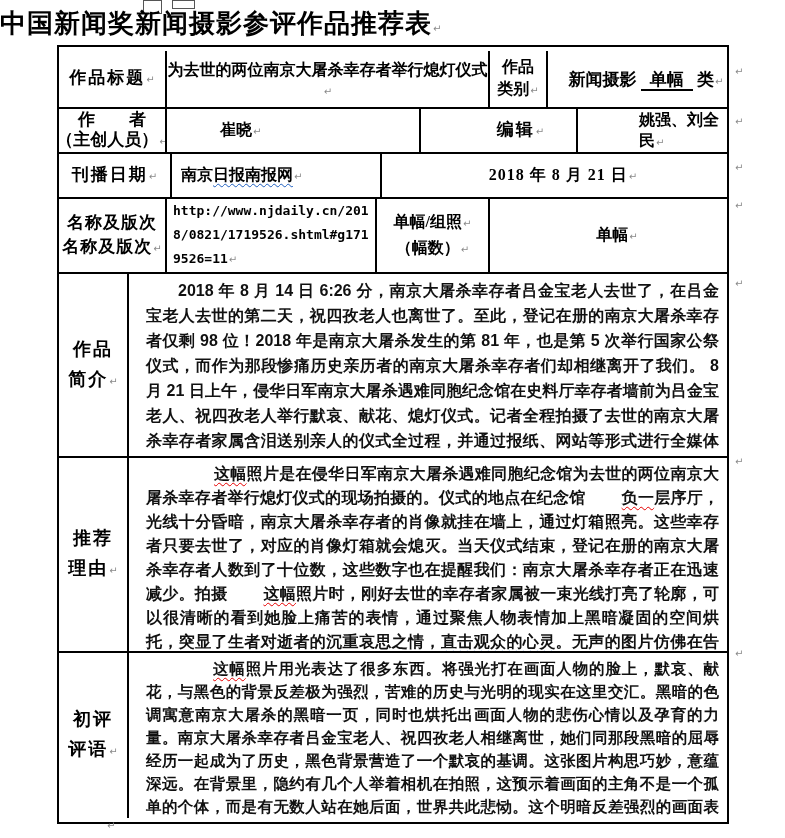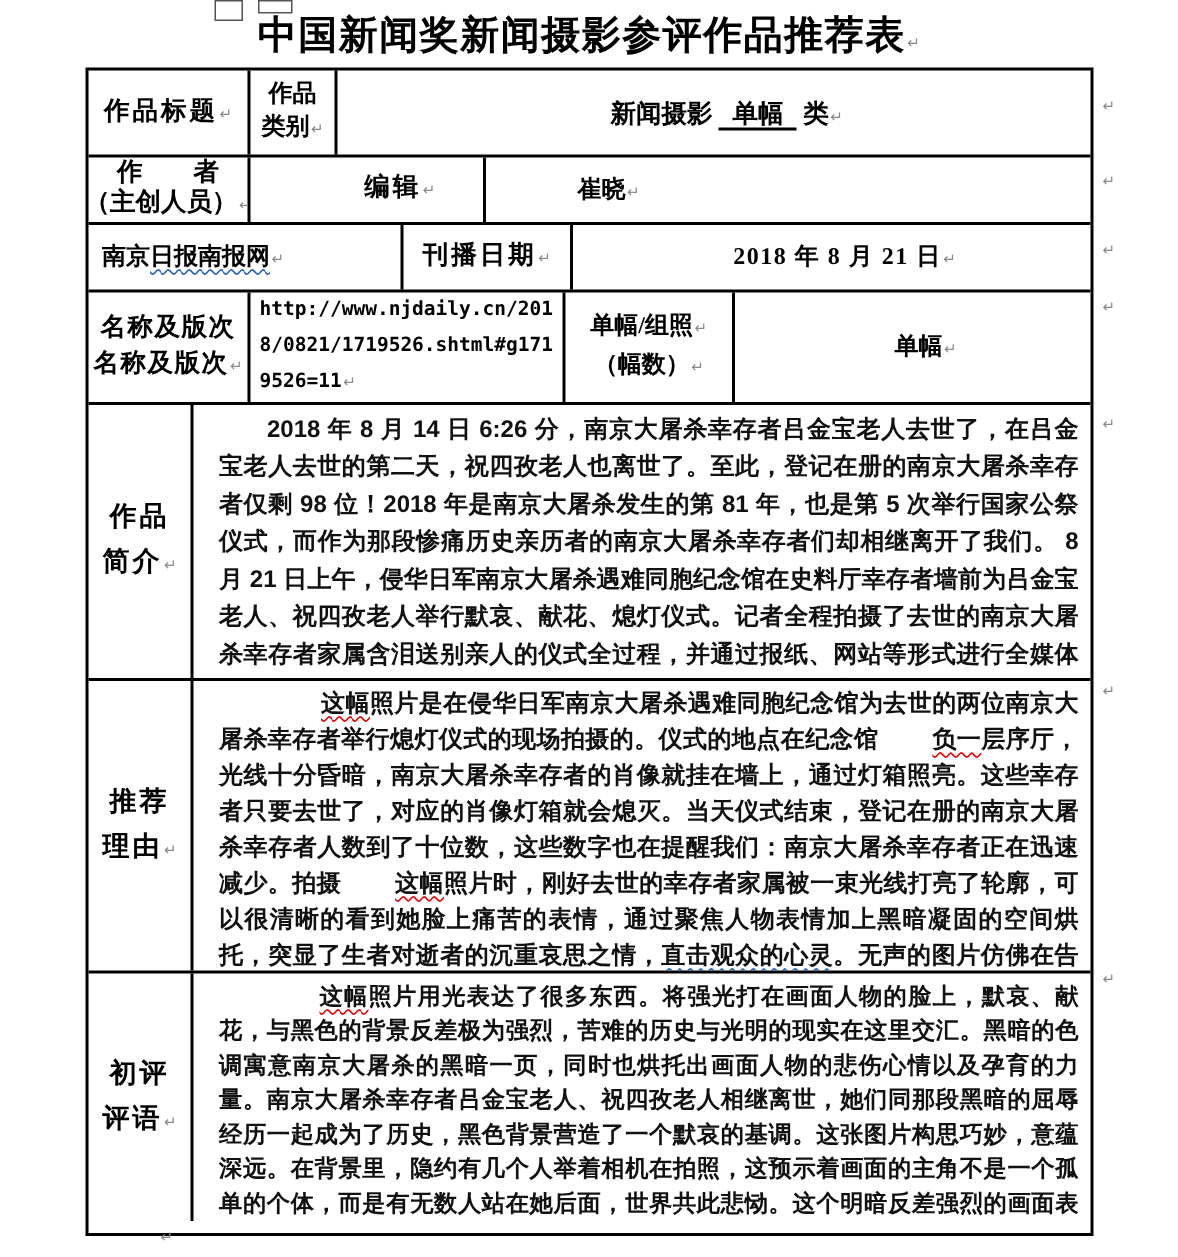--- a/index.html
+++ b/index.html
@@ -1,28 +1,28 @@
 <!DOCTYPE html>
 <html lang="zh"><head>
 <meta charset="utf-8">
 <style>
   html,body{margin:0;padding:0;background:#fff;width:785px;height:838px;overflow:hidden;}
   body{font-family:"Liberation Serif","DejaVu Serif",serif;color:#000;position:relative;}
 
-  .title{position:absolute;left:0;top:6px;width:785px;text-align:center;
+  .title{position:absolute;left:0;top:6px;width:785px;
          font-size:26px;font-weight:bold;letter-spacing:1px;margin:0;}
   .pmark{font-size:10px;color:#8a8a8a;font-weight:normal;letter-spacing:0;vertical-align:baseline;
          font-family:"DejaVu Sans",sans-serif;padding-left:1px;}
 
   .anchor-rect{position:absolute;border:1px solid #555;background:#fff;}
   .rect1{left:143px;top:0;width:17px;height:12px;}
   .rect2{left:172px;top:0;width:21px;height:7px;}
 
   .doc-table{position:absolute;left:57px;top:45px;width:672px;height:779px;
-             border:2px solid #000;box-sizing:border-box;display:flex;flex-direction:column;}
+             border:2px solid #000;box-sizing:border-box;display:flex;flex-direction:column;justify-content:center;}
   .tr{display:flex;flex-direction:row;border-bottom:2px solid #000;box-sizing:border-box;flex:0 0 auto;}
   .tr:last-child{border-bottom:none;}
   .td{border-right:2px solid #000;box-sizing:border-box;display:flex;flex-direction:column;
       justify-content:center;overflow:hidden;}
   .td:last-child{border-right:none;padding-left:17px;}
 
   .r1{height:58px;} .r2{height:45px;gap:44px;} .r3{height:45px;} .r4{height:75px;}
   .sec-intro{height:184px;} .sec-reason{height:195px;} .sec-review{height:165px;}
 
   .w-lab{flex:0 0 108px;} .w-r1val{flex:0 0 323px;} .w-cat{flex:0 0 58px;} .w-catval{flex:1 1 auto;}
@@ -64,48 +64,54 @@
 <div class="anchor-rect rect2"></div>
 
 <h1 class="title"><span>中国新闻奖新闻摄影参评作品推荐表</span><span class="pmark">↵</span></h1>
 
 <div class="doc-table">
 
   <div class="tr r1">
     <div class="td w-lab cell-label">
       <span class="lab-line"><span>作品标题</span><span class="pmark">↵</span></span>
     </div>
+    <div class="td w-r1val cell-center val-bold">
+      <span><span>为去世的两位南京大屠杀幸存者举行熄灯仪式</span><span class="pmark">↵</span></span>
+    </div>
     <div class="td w-cat cell-label" style="letter-spacing:0;font-size:16px;">
       <span class="lab-line">作品</span>
       <span class="lab-line"><span>类别</span><span class="pmark">↵</span></span>
     </div>
     <div class="td w-catval cell-center">
       <span class="cat-line"><span>新闻摄影</span>&nbsp;<span class="cat-underline">单幅</span>&nbsp;<span>类</span><span class="pmark">↵</span></span>
     </div>
   </div>
 
   <div class="tr r2">
     <div class="td w-lab cell-label" style="letter-spacing:0;line-height:20px;">
       <span class="lab-line">作　　者</span>
       <span class="lab-line"><span>（主创人员）</span><span class="pmark">↵</span></span>
     </div>
+    <div class="td w-c2 cell-left val-bold">
+      <span><span>崔晓</span><span class="pmark">↵</span></span>
+    </div>
     <div class="td w-c3 cell-label">
       <span class="lab-line"><span>编辑</span><span class="pmark">↵</span></span>
     </div>
-    <div class="td w-c2 cell-left val-bold">
-      <span><span>崔晓</span><span class="pmark">↵</span></span>
+    <div class="td w-c4 cell-left val-bold">
+      <span><span>姚强、刘全民</span><span class="pmark">↵</span></span>
     </div>
   </div>
 
   <div class="tr r3">
+    <div class="td w-c3 cell-label">
+      <span class="lab-line"><span>刊播日期</span><span class="pmark">↵</span></span>
+    </div>
     <div class="td w-c2 cell-left val-bold">
       <span><span>南京</span><span class="wavy-blue">日报南报网</span><span class="pmark">↵</span></span>
-    </div>
-    <div class="td w-c3 cell-label">
-      <span class="lab-line"><span>刊播日期</span><span class="pmark">↵</span></span>
     </div>
     <div class="td w-c4 cell-center">
       <span class="date-line"><span>2018 年 8 月 21 日</span><span class="pmark">↵</span></span>
     </div>
   </div>
 
   <div class="tr r4">
     <div class="td w-lab cell-label" style="letter-spacing:1px;line-height:24px;">
       <span class="lab-line">名称及版次</span>
       <span class="lab-line"><span>名称及版次</span><span class="pmark">↵</span></span>

